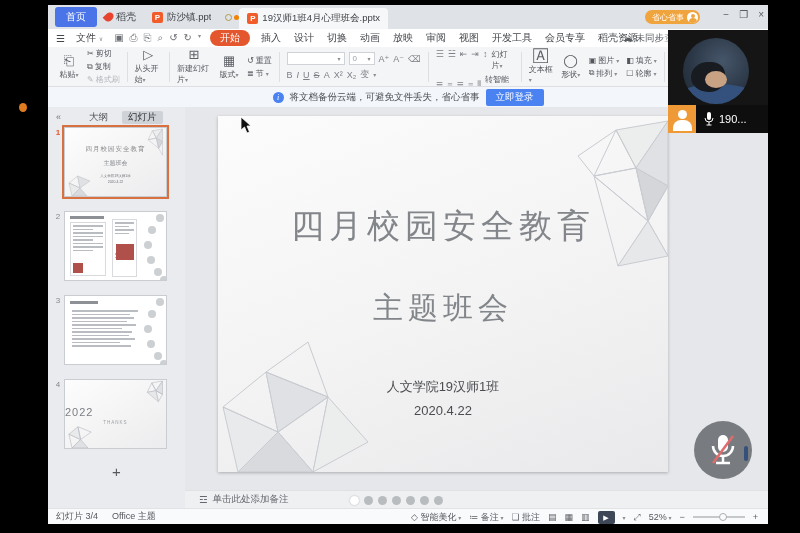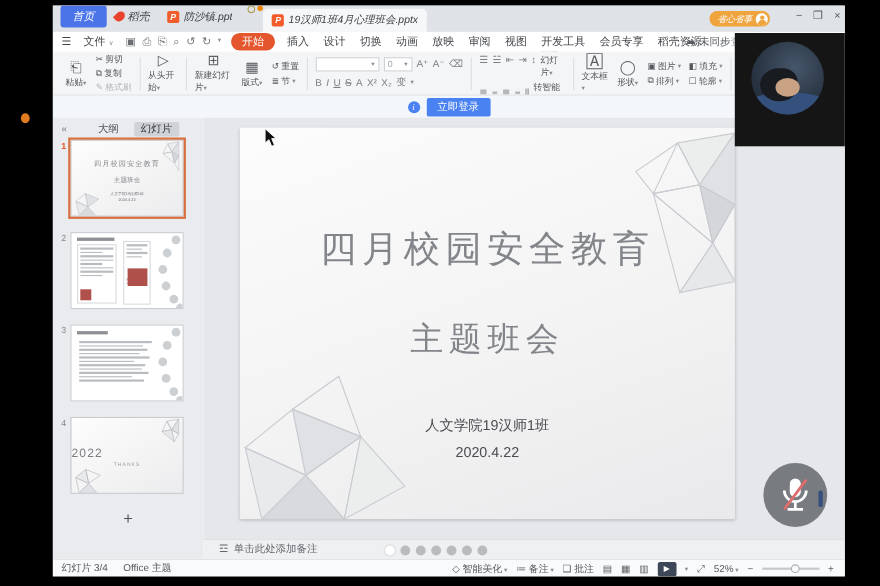--- a/index.html
+++ b/index.html
@@ -6,21 +6,21 @@
   html,body { width:800px; height:533px; background:#000; overflow:hidden;
               font-family:"Liberation Sans","DejaVu Sans",sans-serif; }
   .abs { position:absolute; }
 
   
   #app { position:absolute; left:48px; top:5px; width:720px; height:519px;
          background:#fff; overflow:hidden; }
 
   
   #tabbar { position:absolute; left:0; top:0; width:100%; height:24px;
-            background:#dfe2e6; display:flex; align-items:flex-start; padding-left:7px; font-size:10px; color:#3c3f44;font-style:italic; }
+            background:#dfe2e6; display:flex; align-items:center; padding-left:7px; font-size:10px; color:#3c3f44; }
   .home-tab { background:#4b74e8; color:#fff; border-radius:3px; padding:3px 11px; }
   .docer-tab { display:flex; align-items:center; gap:3px; padding:3px 8px; }
   .flame { width:8px; height:10px; background:#e8432f; border-radius:50% 50% 50% 0; transform:rotate(45deg); display:inline-block; }
   .doc-tab { display:flex; align-items:center; gap:4px; padding:4px 8px; max-width:150px; white-space:nowrap; overflow:hidden; }
   .doc-tab.active { background:#f6f7f8; border-radius:4px 4px 0 0; height:21px; margin-top:3px; }
   .p-icon { min-width:11px; width:11px; height:11px; background:#f25b2a; color:#fff; border-radius:2px;
             font-size:8px; font-weight:bold; text-align:center; line-height:11px; }
   .doc-name { overflow:hidden; text-overflow:ellipsis; white-space:nowrap; font-size:9.5px; }
   .bulb { width:7px; height:7px; border:1px solid #b09a4e; border-radius:50%; display:inline-block; margin:0 2px 0 6px; }
   .odot { width:5px; height:5px; background:#f08300; border-radius:50%; display:inline-block; }
@@ -345,20 +345,21 @@
         </div>
     </div>
     <div class="tb-big">
       <span class="ticon">➤</span>
       <span><span>选择</span><span class="caret">▾</span></span>
     </div>
   </div>
 
   <div id="notice">
     <span class="info-ic">i</span>
+    <span>将文档备份云端，可避免文件丢失，省心省事</span>
     <span class="login-btn">立即登录</span>
   </div>
 
   <div id="panel">
     <div class="panel-tabs">
       <span class="collapse">«</span>
       <span class="ptab">大纲</span>
       <span class="ptab active" style="margin-left:8px">幻灯片</span>
     </div>
 
@@ -554,20 +555,30 @@
     </span>
   </div>
 </div>
 
 <div id="video">
   <div class="photo">
     <div class="pillow"></div>
     <div class="hair"></div>
     <div class="face"></div>
   </div>
+  <div class="vbar">
+    <span class="vava"></span>
+    <svg class="vmic" width="10" height="14" viewBox="0 0 10 14">
+      <rect x="3" y="0" width="4" height="8" rx="2" fill="#fff"></rect>
+      <path d="M1,6 a4,4 0 0 0 8,0" stroke="#fff" fill="none"></path>
+      <line x1="5" y1="10" x2="5" y2="13" stroke="#fff"></line>
+      <line x1="2.5" y1="13" x2="7.5" y2="13" stroke="#fff"></line>
+    </svg>
+    <span>190...</span>
+  </div>
 </div>
 
 <div id="micbtn">
   <svg width="26" height="34" viewBox="0 0 26 34">
     <rect x="8" y="2" width="10" height="17" rx="5" fill="#fff"></rect>
     <path d="M3,13 a10,10 0 0 0 20,0" stroke="#fff" stroke-width="2.5" fill="none"></path>
     <line x1="13" y1="24" x2="13" y2="30" stroke="#fff" stroke-width="2.5"></line>
     <line x1="6" y1="30" x2="20" y2="30" stroke="#fff" stroke-width="2.5"></line>
     <line x1="23" y1="3" x2="3" y2="30" stroke="#e06c6c" stroke-width="2.5"></line>
   </svg>

